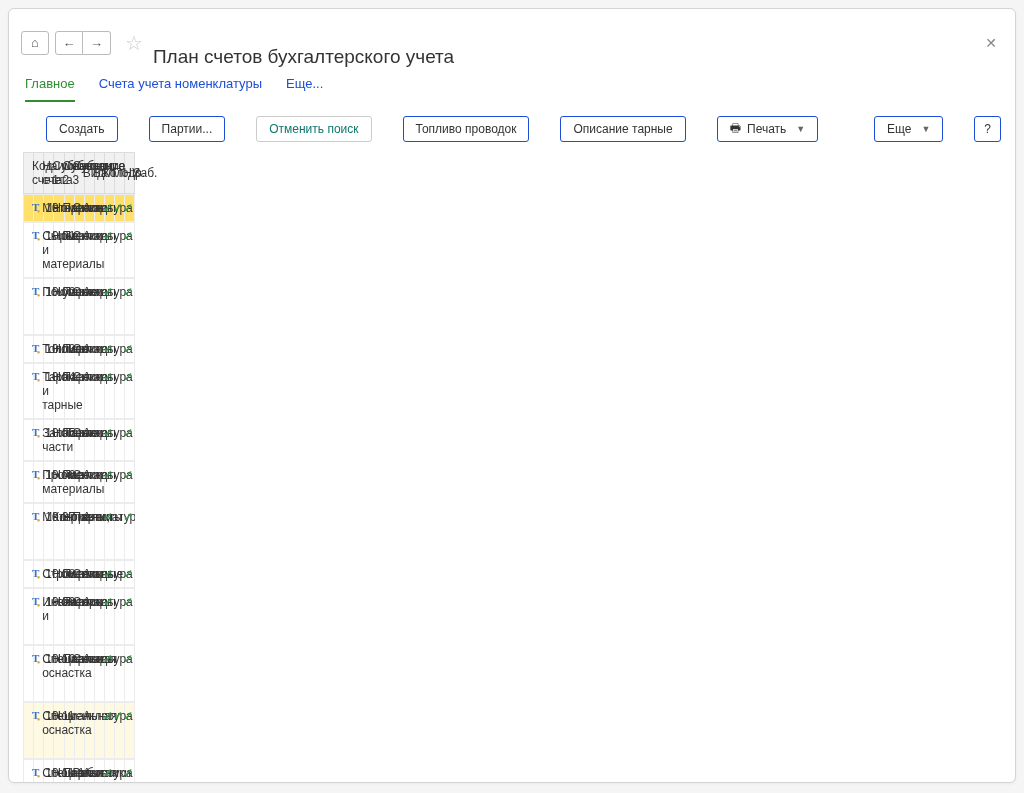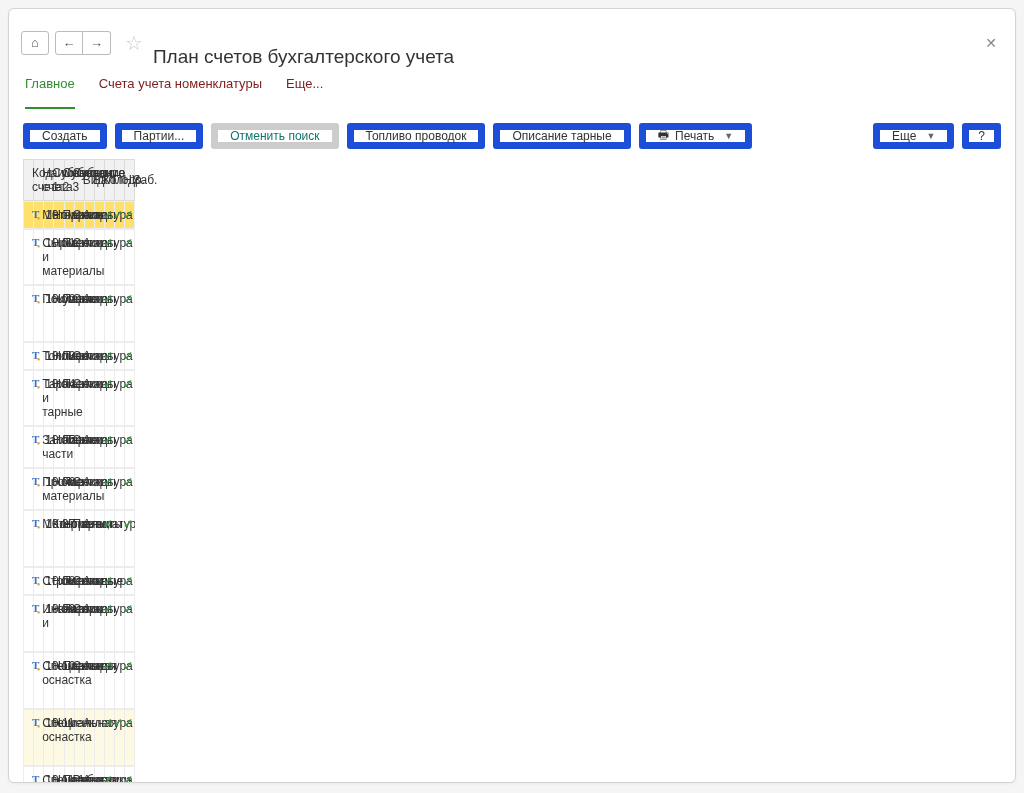--- a/index.html
+++ b/index.html
@@ -66,41 +66,42 @@
     cursor: pointer;
     padding: 2px 6px;
   }
   
   .tabs {
     display: flex;
     gap: 24px;
     padding: 2px 16px 8px 16px;
     font-size: 13px;
   }
-  .tab { color: #7f1d1d; cursor: pointer; }
-  .tab.active { color: #2f8f2f; border-bottom: 2px solid #2f8f2f; padding-bottom: 16px; font-weight: 500; }
+  .tab { color: #1d4ed8; cursor: pointer; }
+  .tab.active { color: #2f8f2f; border-bottom: 2px solid #2f8f2f; padding-bottom: 9px; font-weight: 500; }
   
   .toolbar {
     display: flex;
     align-items: center;
     gap: 8px;
     padding: 6px 14px 10px 14px;
   }
   .btn {
     background: #fff;
-    border: 7px solid #1d4ed8;
+    border: 1px solid #1d4ed8;
     border-radius: 3px;
     padding: 4px 12px;
     height: 26px;
     font-size: 12px;
     cursor: pointer;
     display: inline-flex;
     align-items: center;
     gap: 6px;
     color: #333;
+    margin-left: 23px;
   }
   .btn.disabled { color: #0f766e; border-color: #ccc; cursor: default; }
   .btn .drop { font-size: 9px; color: #666; margin-left: 4px; }
   .spacer { flex: 1; }
   .btn.icon-only { padding: 4px 9px; }
   
   .table-wrap {
     flex: 1;
     overflow: hidden;
     padding: 0 14px 8px 14px;

